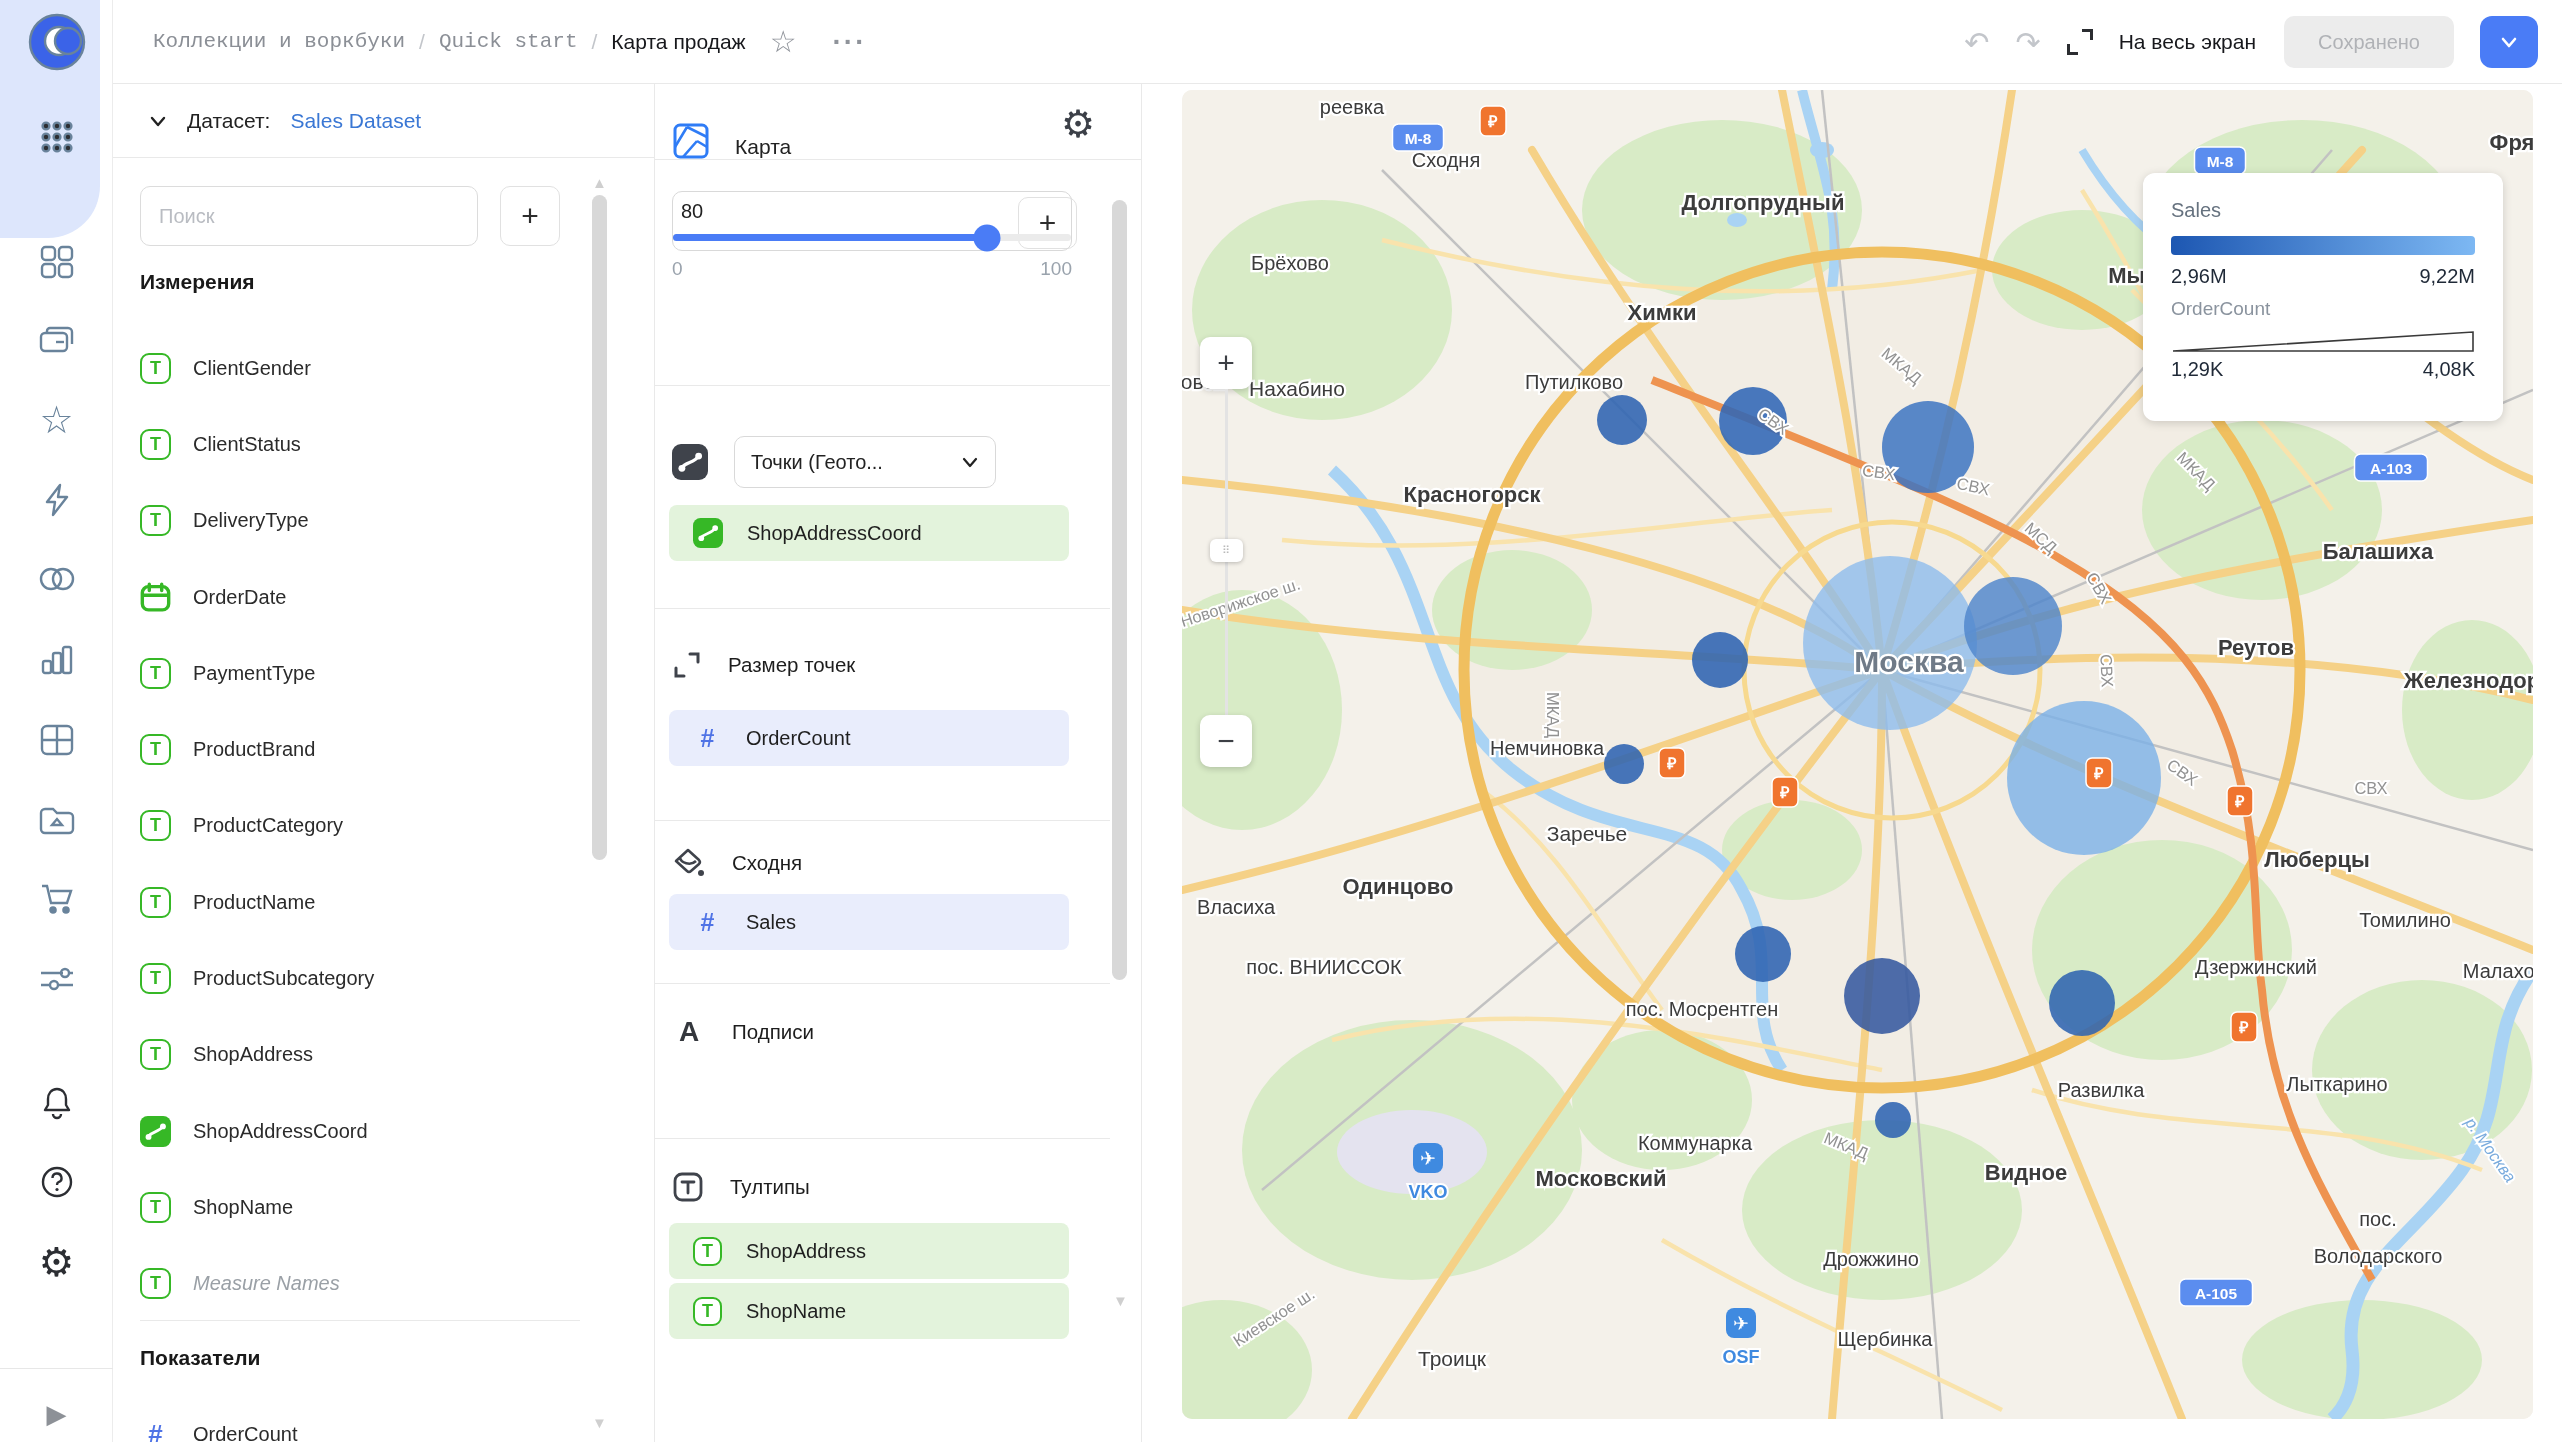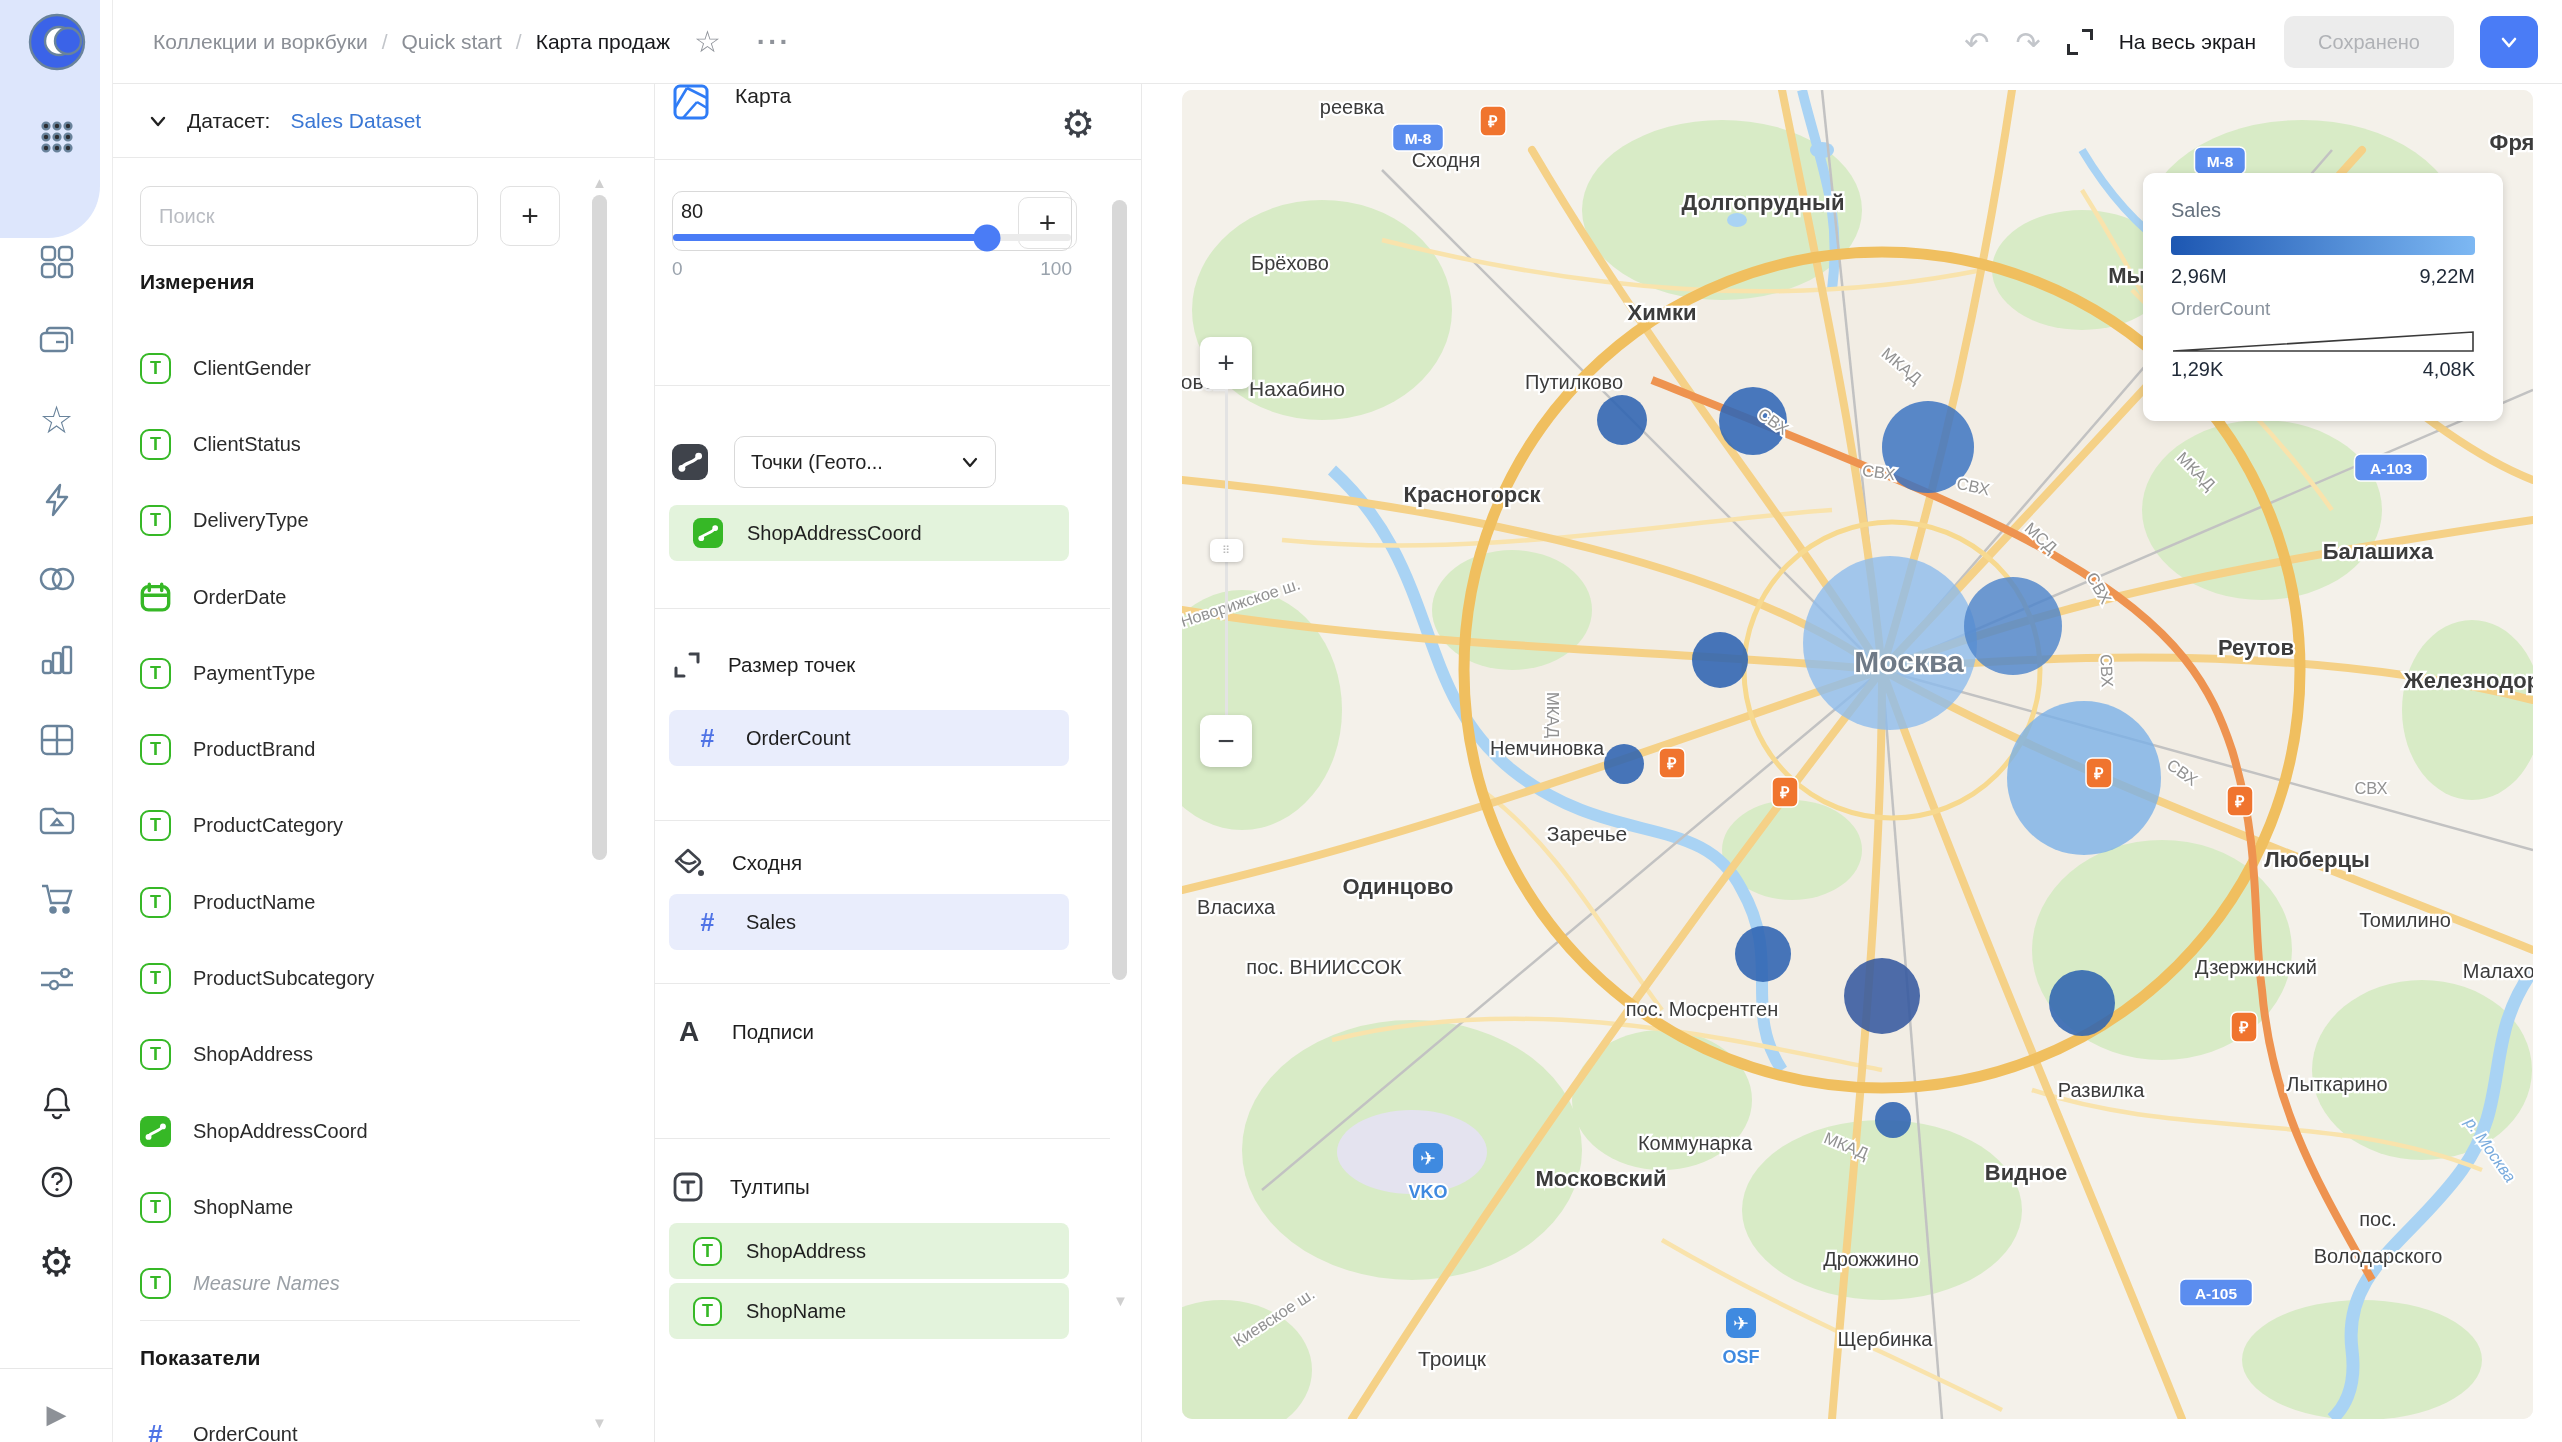--- a/index.html
+++ b/index.html
@@ -2,21 +2,21 @@
 <html><head>
 <meta charset="utf-8">
 <style>
   html,body{margin:0;padding:0;background:#fff;}
   *{box-sizing:border-box;}
   .app{position:relative;width:2562px;height:1442px;background:#fff;font-family:"Liberation Sans",sans-serif;color:#222;overflow:hidden;}
 
   
   .topbar{position:absolute;left:113px;top:0;right:0;height:84px;background:#fff;border-bottom:1px solid #e9e9e9;display:flex;align-items:center;}
   .crumbs{display:flex;align-items:center;gap:14px;margin-left:40px;font-size:21px;}
-  .crumb-muted{color:#8b8f96;}
+  .crumb-muted{color:#8b8f96;font-family:Liberation Mono, monospace;}
   .crumb-sep{color:#c2c5ca;}
   .crumb-current{color:#17181c;font-weight:500;}
   .star-ic{font-size:30px;color:#8f939a;margin-left:10px;}
   .dots-ic{font-size:28px;color:#8f939a;letter-spacing:2px;margin-left:22px;font-weight:700;}
   .topbar-right{position:absolute;right:24px;top:0;height:84px;display:flex;align-items:center;gap:26px;}
   .undo-ic,.redo-ic{font-size:30px;color:#c3c6cb;}
   .fs-ic{position:relative;width:26px;height:26px;}
   .fs-ic i{position:absolute;width:11px;height:11px;border:3px solid #2b2d31;}
   .fs-ic i.tr{right:0;top:0;border-left:none;border-bottom:none;}
   .fs-ic i.bl{left:0;bottom:0;border-right:none;border-top:none;}
@@ -54,21 +54,21 @@
   .field-list{position:absolute;left:27px;top:246px;width:440px;}
   .field-row{height:76.3px;display:flex;align-items:center;gap:22px;}
   .f-label{font-size:20px;color:#2b2b2b;}
   .f-label.it{font-style:italic;color:#9aa0a6;}
   .fi{width:31px;height:31px;border:2.5px solid #36b826;border-radius:9px;color:#36b826;font-weight:700;font-size:18px;display:flex;align-items:center;justify-content:center;flex:0 0 auto;background:#fff;}
   .fi-num{width:31px;border:none;color:#4f73e6;font-size:26px;font-weight:700;display:flex;align-items:center;justify-content:center;}
   .meas-list{position:absolute;left:27px;top:1312px;width:440px;}
 
   
   .set-panel{left:655px;width:487px;border-right:1px solid #e9e9e9;}
-  .set-head{position:absolute;left:0;top:0;width:100%;height:76px;border-bottom:1px solid #e9e9e9;display:flex;align-items:flex-start;gap:26px;padding-left:18px;font-size:21px;}
+  .set-head{position:absolute;left:0;top:0;width:100%;height:76px;border-bottom:1px solid #e9e9e9;display:flex;align-items:flex-end;gap:26px;padding-left:18px;font-size:21px;}
   .gear-glyph{position:absolute;right:46px;top:18px;font-size:38px;color:#3c4048;}
   .select-box{position:absolute;height:52px;border:1px solid #d9d9d9;border-radius:10px;background:#fff;display:flex;align-items:center;justify-content:space-between;padding:0 16px;font-size:20px;color:#222;}
   .opacity-box{position:absolute;left:17px;top:107px;width:400px;height:60px;border:1px solid #d9d9d9;border-radius:10px;padding:8px 8px 0;font-size:20px;}
   .op-track{position:absolute;left:0;right:0;bottom:9px;height:7px;background:#ebebeb;border-radius:4px;}
   .op-fill{position:absolute;left:0;top:0;bottom:0;background:#4a7cf6;border-radius:4px;}
   .op-knob{position:absolute;top:50%;width:27px;height:27px;border-radius:50%;background:#4a7cf6;transform:translate(-50%,-50%);}
   .op-scale{position:absolute;left:17px;top:174px;width:400px;display:flex;justify-content:space-between;color:#9aa3ad;font-size:19px;}
   .sec-head{position:absolute;display:flex;align-items:center;gap:26px;font-size:20.5px;color:#1d1d1d;}
   .chip{position:absolute;left:14px;width:400px;height:56px;border-radius:8px;display:flex;align-items:center;gap:24px;padding-left:24px;font-size:20px;color:#1f1f1f;}
   .chip.green{background:#e3f3dc;}

